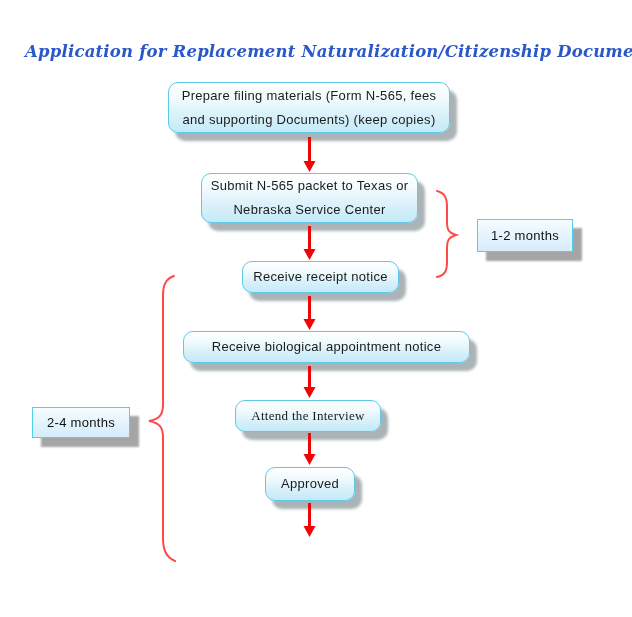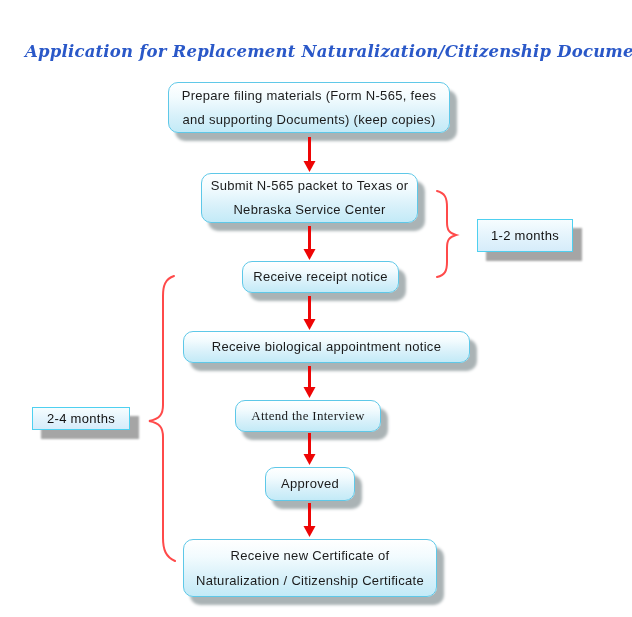--- a/index.html
+++ b/index.html
@@ -43,21 +43,21 @@
   .duration-label{
     position:absolute;
     box-sizing:border-box;
     border:1.5px solid #4ed0f0;
     background:linear-gradient(to bottom,#f6fdff 0%,#e3f3fc 55%,#d6ecfa 100%);
     box-shadow:9px 9px 2px #a5a5a5;
     display:flex;align-items:center;justify-content:center;
     font-size:13px;letter-spacing:.3px;color:#111111;
   }
   .label-right{left:477px;top:219px;width:96px;height:33px;}
-  .label-left{left:32px;top:407px;width:98px;height:23px;}
+  .label-left{left:32px;top:407px;width:98px;height:31px;}
   .overlay{
     position:absolute;left:0;top:0;width:632px;height:617px;
     pointer-events:none;
   }
 </style>
 </head>
 <body>
 
 <div class="stage">
 
@@ -82,24 +82,20 @@
   </div>
 
   <div class="flowbox box-5">
     <span class="line">Attend the Interview</span>
   </div>
 
   <div class="flowbox box-6">
     <span class="line">Approved</span>
   </div>
 
-  <div class="flowbox box-7">
-    <span class="line">Receive new Certificate of</span>
-    <span class="line">Naturalization / Citizenship Certificate</span>
-  </div>
 
   <div class="duration-label label-right">1-2 months</div>
   <div class="duration-label label-left">2-4 months</div>
 
   <svg class="overlay" viewBox="0 0 632 617" aria-hidden="true">
     <g stroke="#ee0505" stroke-width="3" fill="#ee0505">
       <line x1="309.5" y1="137" x2="309.5" y2="162"></line>
       <polygon points="303.5,161 315.5,161 309.5,172" stroke="none"></polygon>
 
       <line x1="309.5" y1="226" x2="309.5" y2="250"></line>

